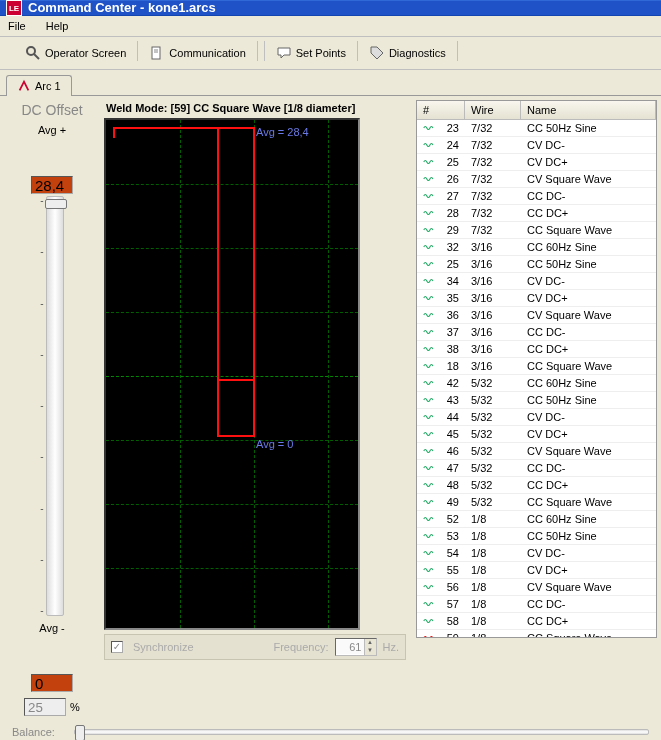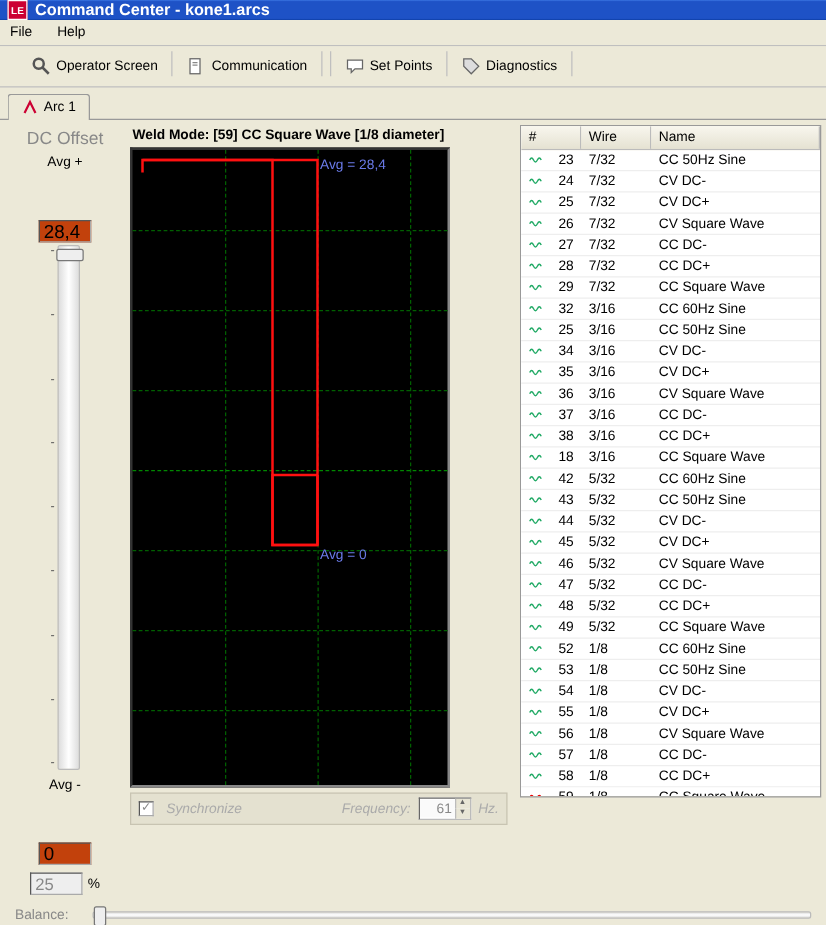--- a/index.html
+++ b/index.html
@@ -97,21 +97,21 @@
   }
   .gridline-v, .gridline-h {
     position:absolute; border-color:#005000;
   }
   .gridline-v { top:0; bottom:0; border-left:1px dashed #006000;}
   .gridline-h { left:0; right:0; border-top:1px dashed #006000;}
   .midline { border-top:1px dashed #008800;}
   .squarewave { position:absolute; stroke:#ff1010; stroke-width:2; fill:none;}
   .plabel { position:absolute; color:#6a7ae8; font-size:11px;}
   .bottombar { margin-top:4px; padding:4px 6px; background:#e4e1d0; border:1px solid #c8c4b2; display:flex; align-items:center; gap:6px; height:26px;}
-  .bottombar .dim { color:#aaa;font-style:italic; }
+  .bottombar .dim { color:#aaa; }
   .pct-row {display:flex; align-items:center; gap:4px; margin-top:6px;}
   .pct-inp { width:42px; height:18px; border:1px inset #aaa; background:#eee; color:#888; padding:1px 3px;}
   .rightcol { flex:1; padding-left:6px;}
   .sel-lbl { color:#999; font-size:11px; padding:2px 0 4px 30px;}
   .grid {
     border:1px solid #999;
     background:#fff;
     height:538px;
     overflow:auto;
   }

